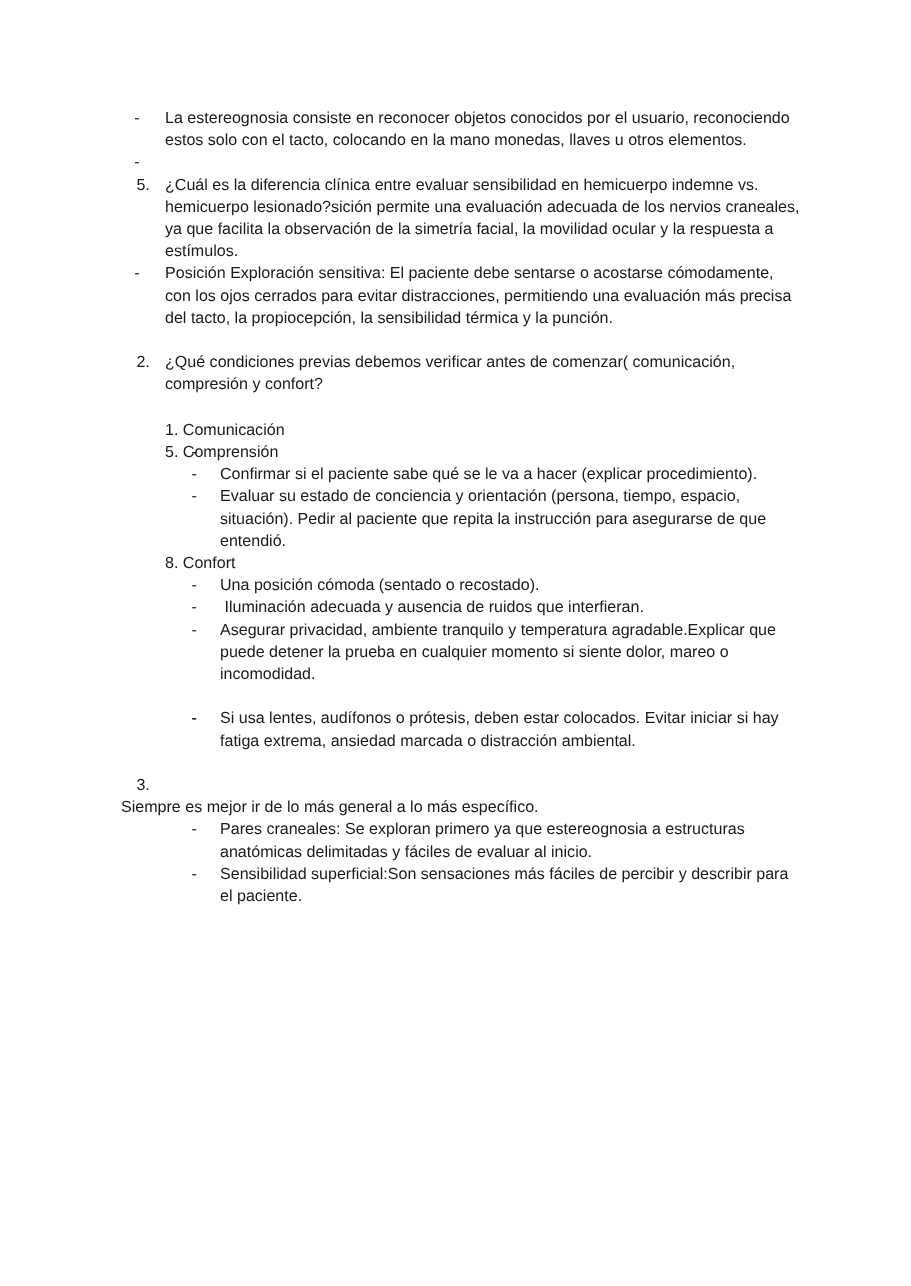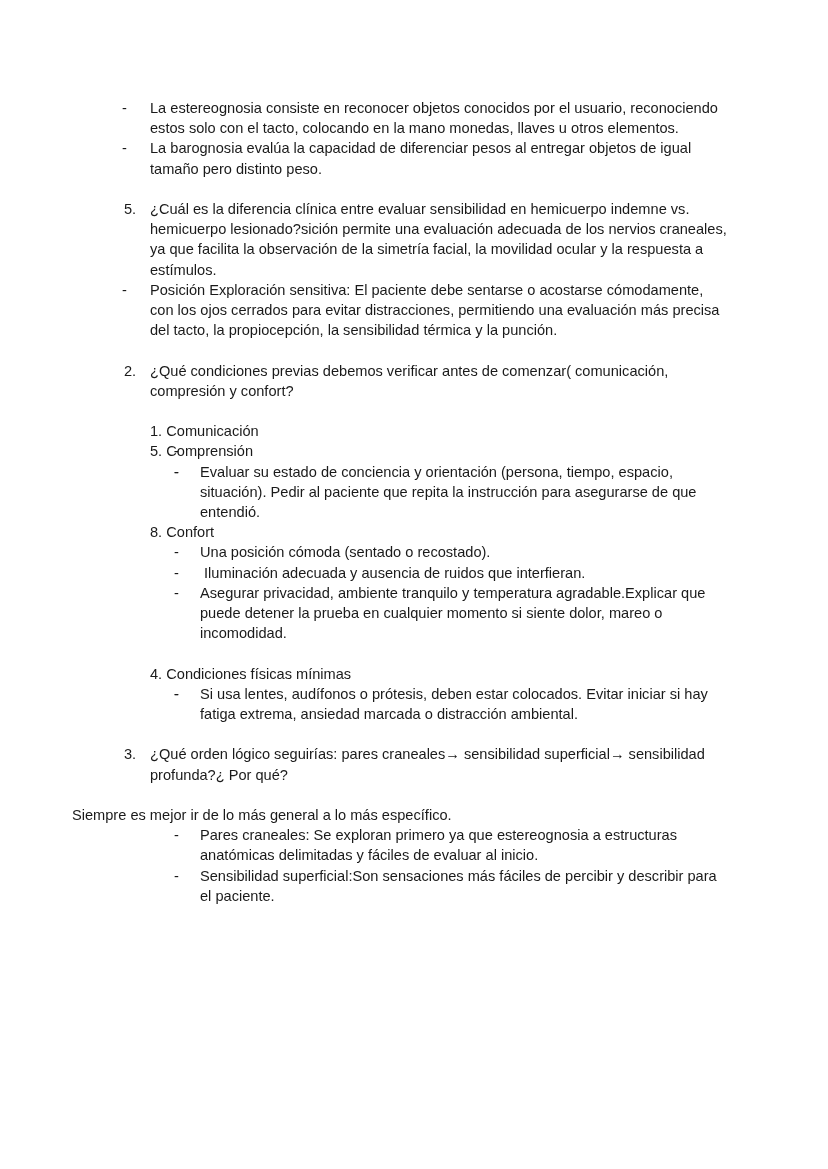--- a/index.html
+++ b/index.html
@@ -9,34 +9,33 @@
     font-size: 14.6px; line-height: 20.2px; color: #1a1a1a;
   }
   .page { position: absolute; left: 0; top: 98px; width: 828px; }
   .row { position: relative; padding-left: 150px; padding-right: 100px; }
   .row .marker { position: absolute; left: 122px; top: 0; }
   .row.num .marker { left: 124px; }
   .sub { position: relative; padding-left: 150px; padding-right: 100px; }
   .subrow { position: relative; padding-left: 200px; padding-right: 100px; }
   .subrow .marker { position: absolute; left: 174px; top: 0; }
   .gap { height: 20.2px; }
-  .plain { padding-left: 72px; padding-right: 100px; }
+  .plain { padding-left: 110px; padding-right: 100px; }
 </style>
 </head>
 <body>
 
 <div class="page">
 
   <div class="row">
     <span class="marker">-</span>
     <span>La estereognosia consiste en reconocer objetos conocidos por el usuario, reconociendo estos solo con el tacto, colocando en la mano monedas, llaves u otros elementos.</span>
   </div>
   <div class="row">
     <span class="marker">-</span>
-    <span>La barognosia evalúa la capacidad de diferenciar pesos al entregar objetos de igual tamaño pero distinto peso.</span>
   </div>
 
   <div class="gap"></div>
 
   <div class="row num">
     <span class="marker">5.</span>
     <span>¿Cuál es la diferencia clínica entre evaluar sensibilidad en hemicuerpo indemne vs. hemicuerpo lesionado?sición permite una evaluación adecuada de los nervios craneales, ya que facilita la observación de la simetría facial, la movilidad ocular y la respuesta a estímulos.</span>
   </div>
   <div class="row">
     <span class="marker">-</span>
@@ -56,20 +55,21 @@
   <div class="subrow">
     <span class="marker">-</span>
   </div>
   <div class="subrow">
     <span class="marker">-</span>
   </div>
 
   <div class="sub">5. Comprensión</div>
   <div class="subrow">
     <span class="marker">-</span>
+    <span>Confirmar si el paciente sabe qué se le va a hacer (explicar procedimiento).</span>
   </div>
   <div class="subrow">
     <span class="marker">-</span>
     <span>Evaluar su estado de conciencia y orientación (persona, tiempo, espacio, situación). Pedir al paciente que repita la instrucción para asegurarse de que entendió.</span>
   </div>
 
   <div class="sub">8. Confort</div>
   <div class="subrow">
     <span class="marker">-</span>
     <span>Una posición cómoda (sentado o recostado).</span>
@@ -78,34 +78,32 @@
     <span class="marker">-</span>
     <span style="white-space:pre-wrap"> Iluminación adecuada y ausencia de ruidos que interfieran.</span>
   </div>
   <div class="subrow">
     <span class="marker">-</span>
     <span>Asegurar privacidad, ambiente tranquilo y temperatura agradable.Explicar que puede detener la prueba en cualquier momento si siente dolor, mareo o incomodidad.</span>
   </div>
 
   <div class="gap"></div>
 
-  <div class="sub">4. Condiciones físicas mínimas</div>
   <div class="subrow">
     <span class="marker">-</span>
   </div>
   <div class="subrow">
     <span class="marker">-</span>
     <span>Si usa lentes, audífonos o prótesis, deben estar colocados. Evitar iniciar si hay fatiga extrema, ansiedad marcada o distracción ambiental.</span>
   </div>
 
   <div class="gap"></div>
 
   <div class="row num">
     <span class="marker">3.</span>
-    <span>¿Qué orden lógico seguirías: pares craneales→ sensibilidad superficial→ sensibilidad profunda?¿ Por qué?</span>
   </div>
 
   <div class="gap"></div>
 
   <div class="plain">Siempre es mejor ir de lo más general a lo más específico.</div>
   <div class="subrow">
     <span class="marker">-</span>
     <span>Pares craneales: Se exploran primero ya que estereognosia a estructuras anatómicas delimitadas y fáciles de evaluar al inicio.</span>
   </div>
   <div class="subrow">

